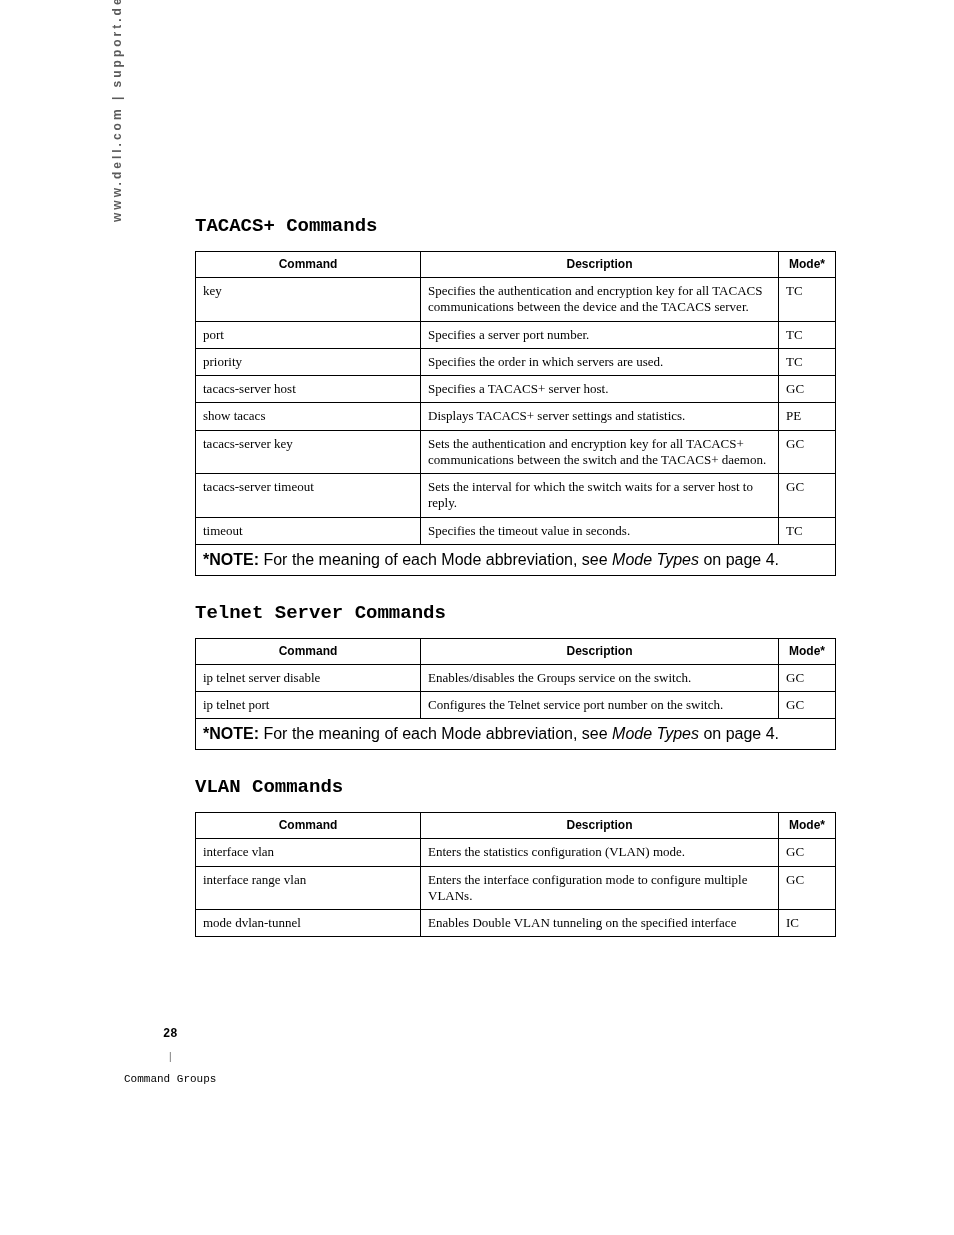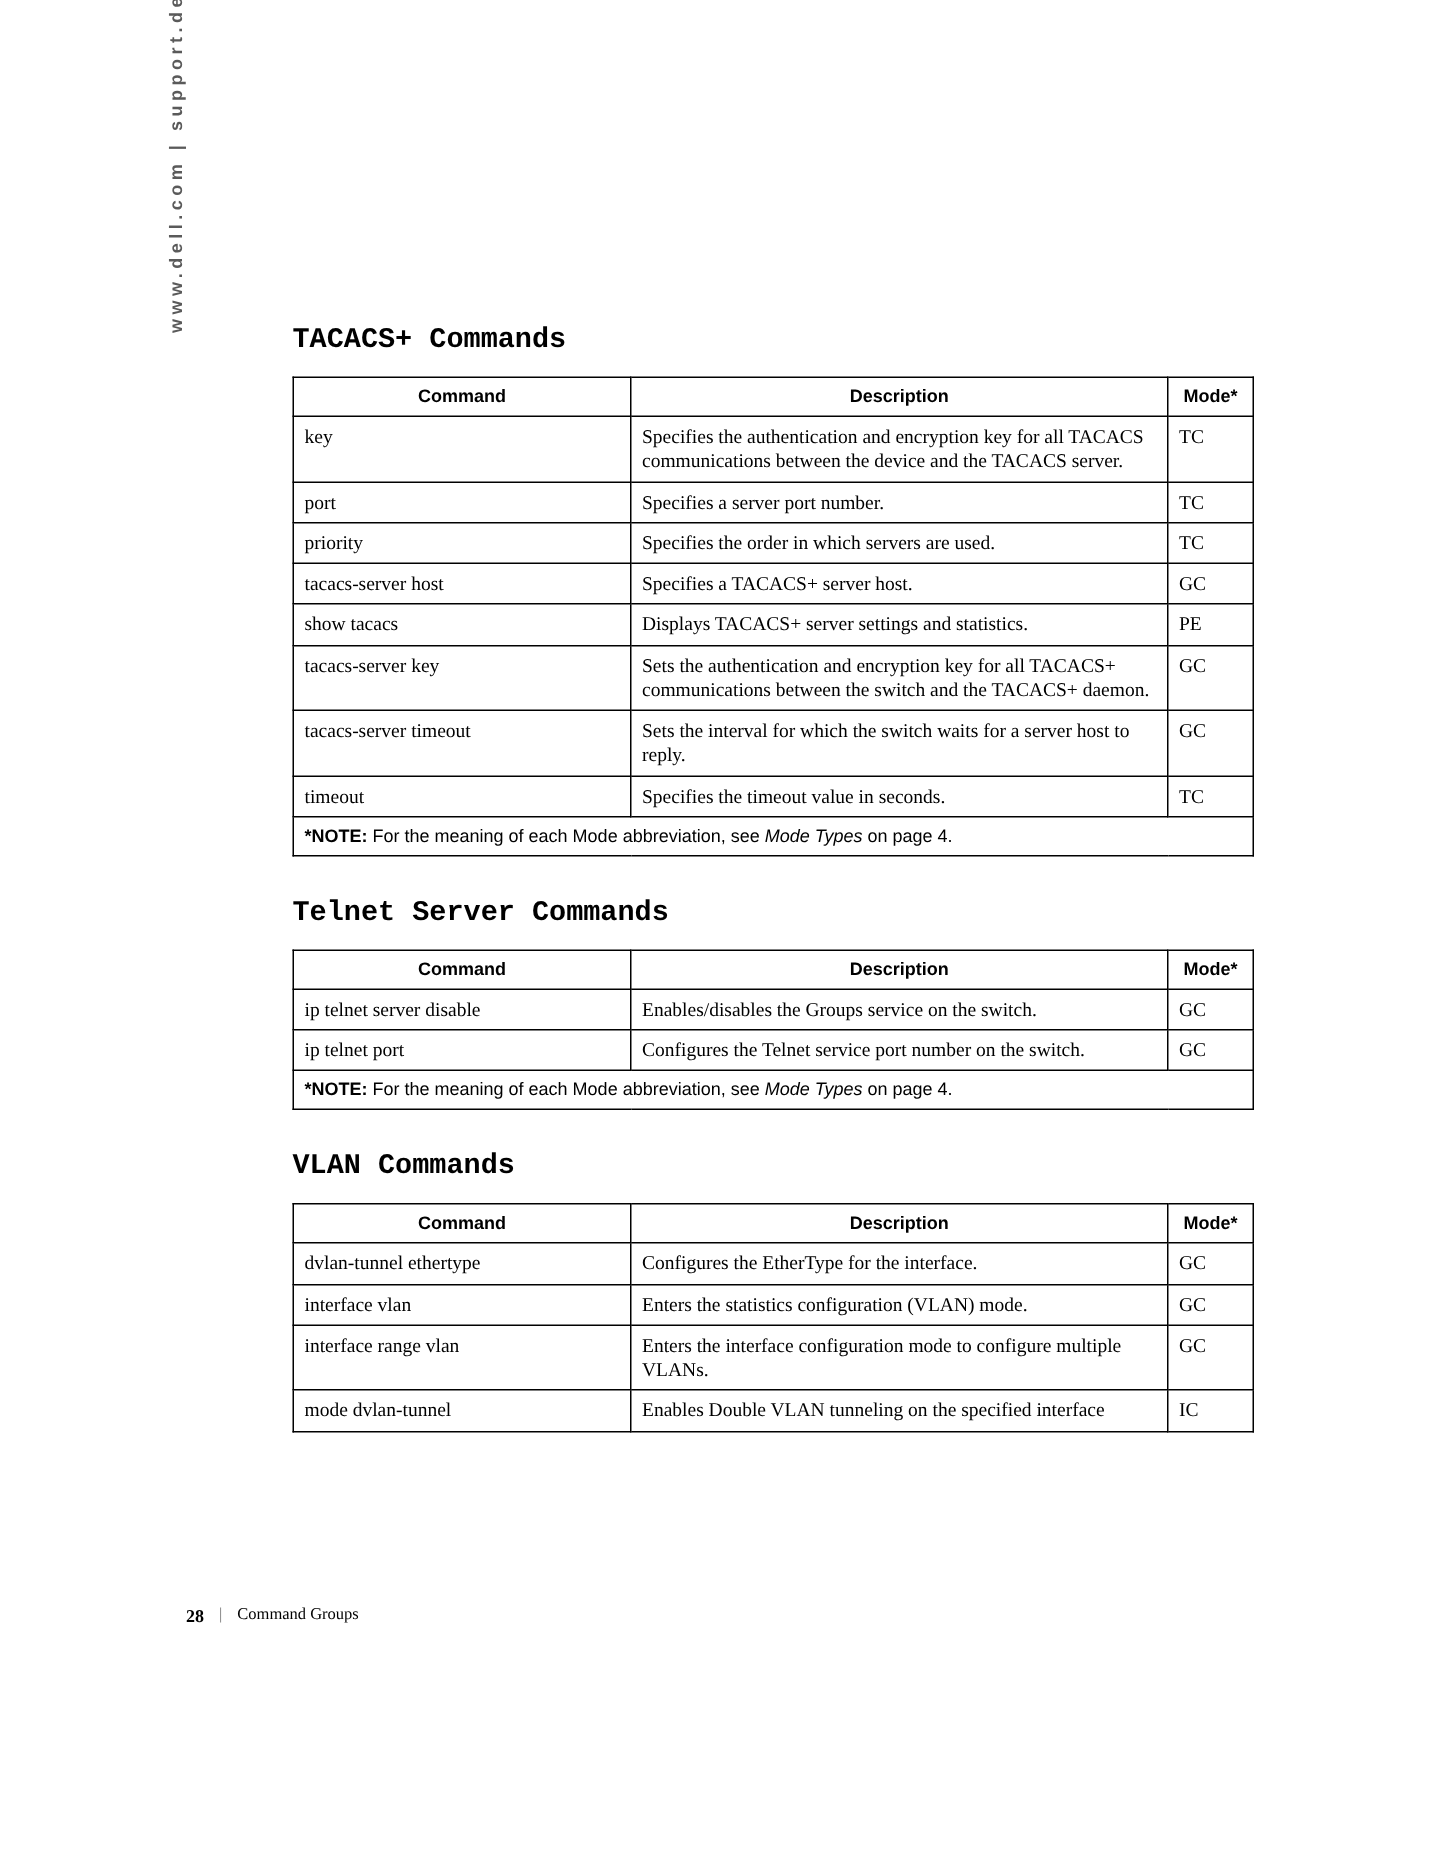--- a/index.html
+++ b/index.html
@@ -57,36 +57,38 @@
   }
   table.cmd-table td.cmd-cell {
     font-family: "Times New Roman", Times, serif;
     width: 210px;
   }
   table.cmd-table td.mode-cell {
     width: 42px;
   }
   .note-row {
     font-family: Arial, Helvetica, sans-serif;
-    font-size: 12px;
+    font-size: 16px;
   }
   .note-row .note-bold {
     font-weight: bold;
   }
   .note-row .note-italic {
     font-style: italic;
   }
   .footer {
     position: absolute;
     left: 124px;
     bottom: 150px;
-    font-family: Liberation Serif, serif;
+    font-family: Liberation Mono, monospace;
     font-size: 11px;
     display: flex;
+    align-items: center;
     gap: 10px;
+    flex-direction: column;
   }
   .footer .pg-num {
     font-weight: bold;
     font-size: 12px;
   }
   .footer .divider {
     color: #777;
   }
 </style>
 </head>
@@ -181,25 +183,20 @@
       <table class="cmd-table">
         <thead>
           <tr>
             <th>Command</th>
             <th>Description</th>
             <th>Mode*</th>
           </tr>
         </thead>
         <tbody>
           <tr>
-            <td class="cmd-cell">dvlan-tunnel ethertype</td>
-            <td>Configures the EtherType for the interface.</td>
-            <td class="mode-cell">GC</td>
-          </tr>
-          <tr>
             <td class="cmd-cell">interface vlan</td>
             <td>Enters the statistics configuration (VLAN) mode.</td>
             <td class="mode-cell">GC</td>
           </tr>
           <tr>
             <td class="cmd-cell">interface range vlan</td>
             <td>Enters the interface configuration mode to configure multiple VLANs.</td>
             <td class="mode-cell">GC</td>
           </tr>
           <tr>

